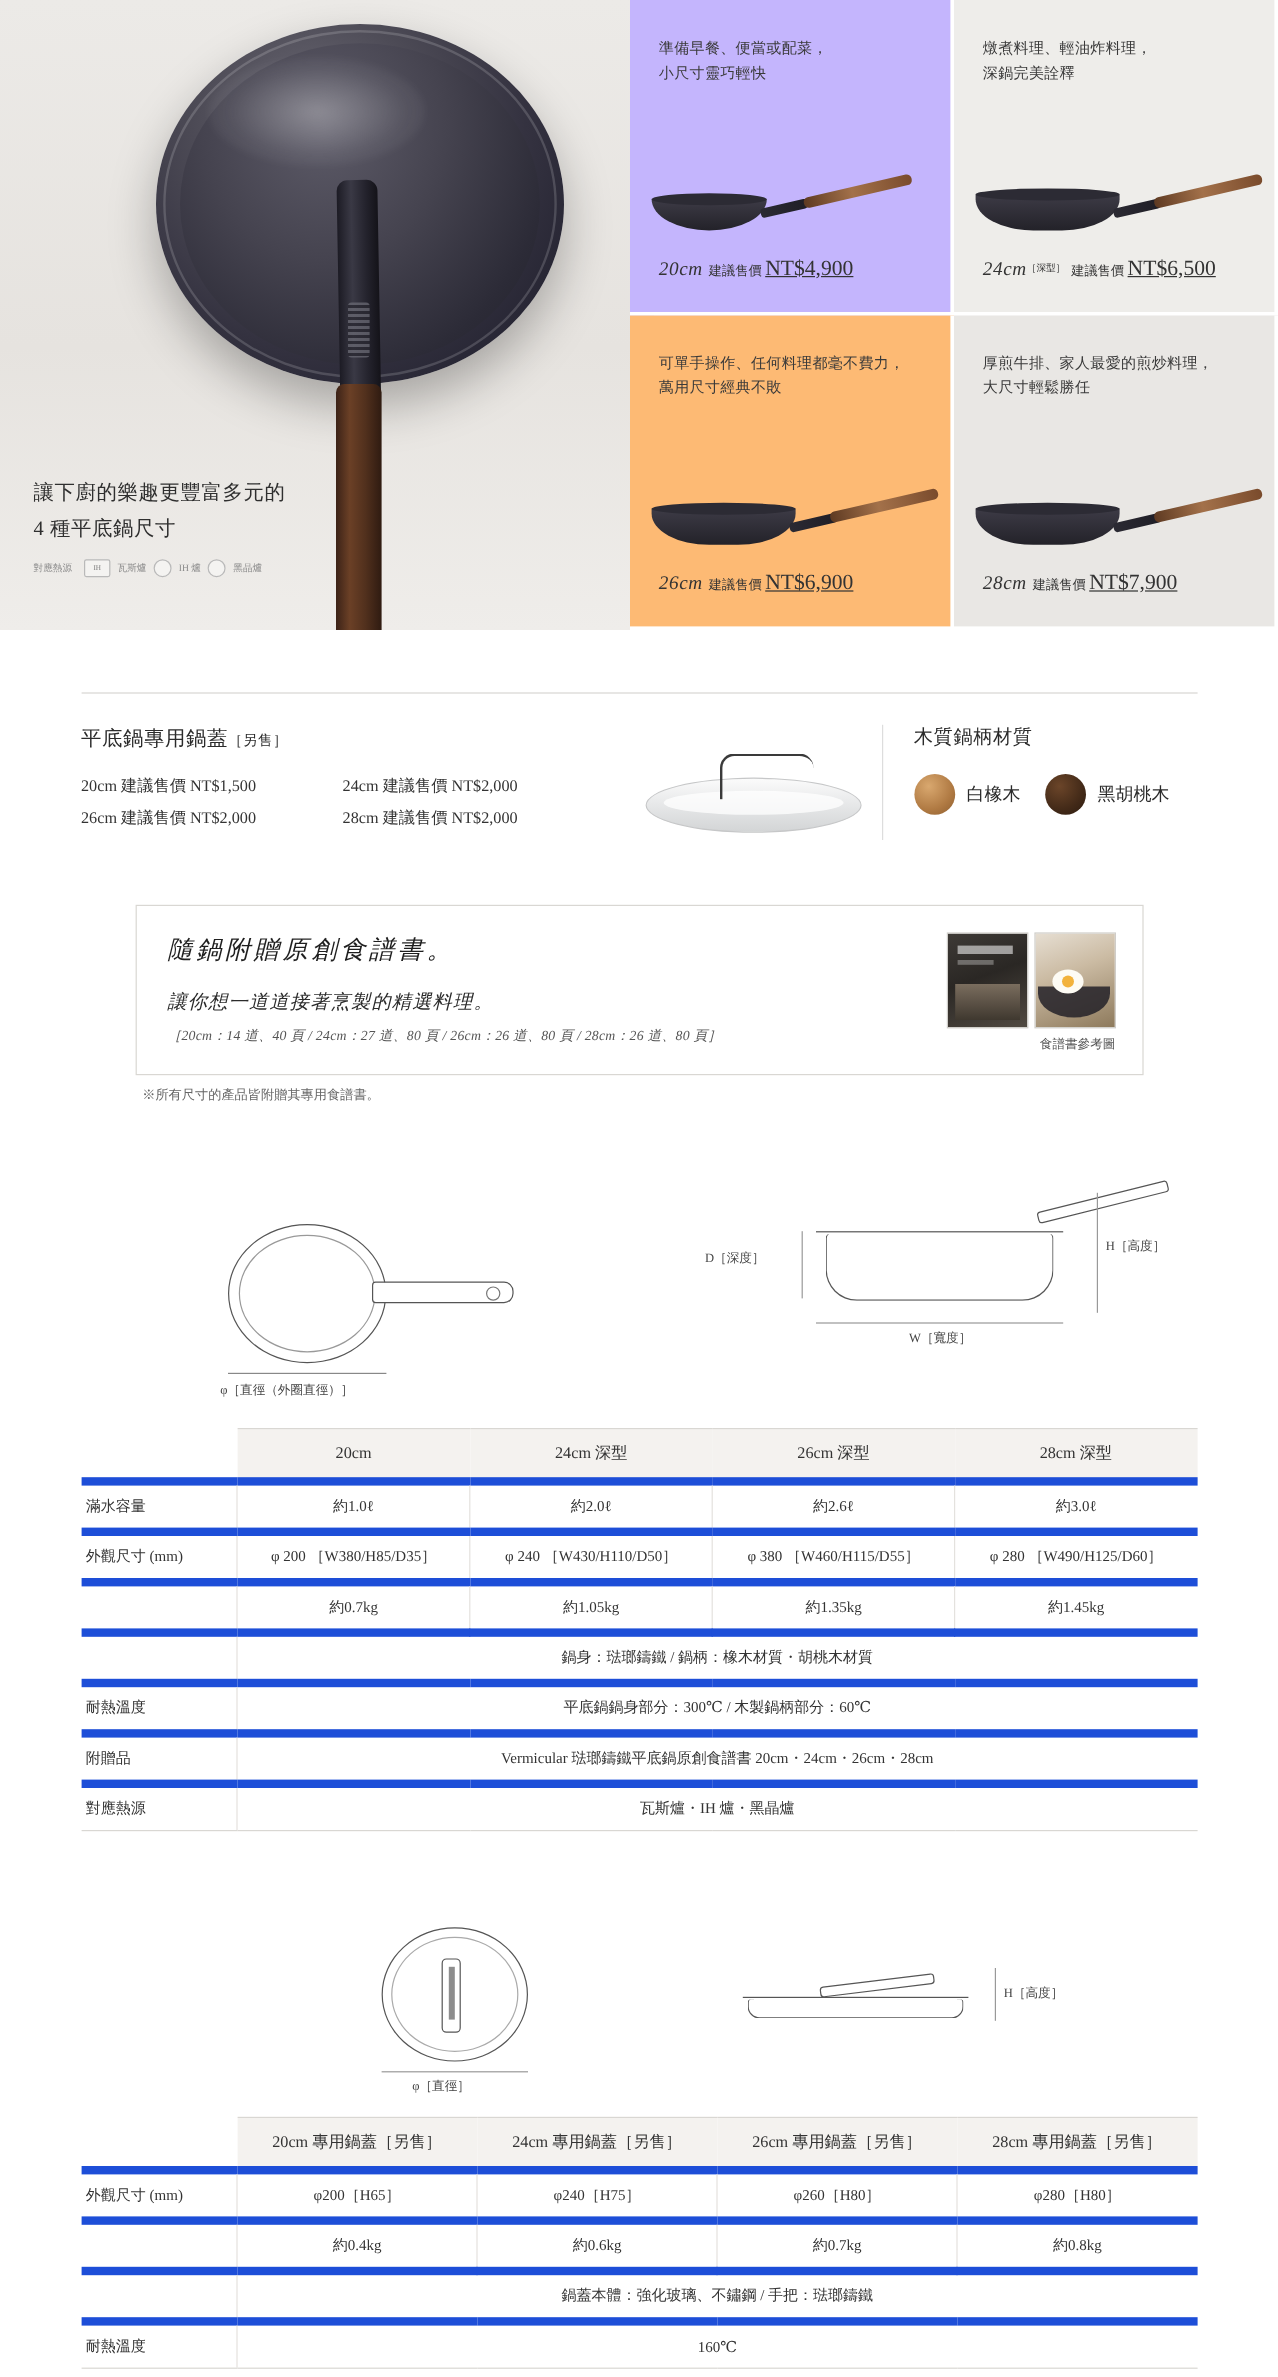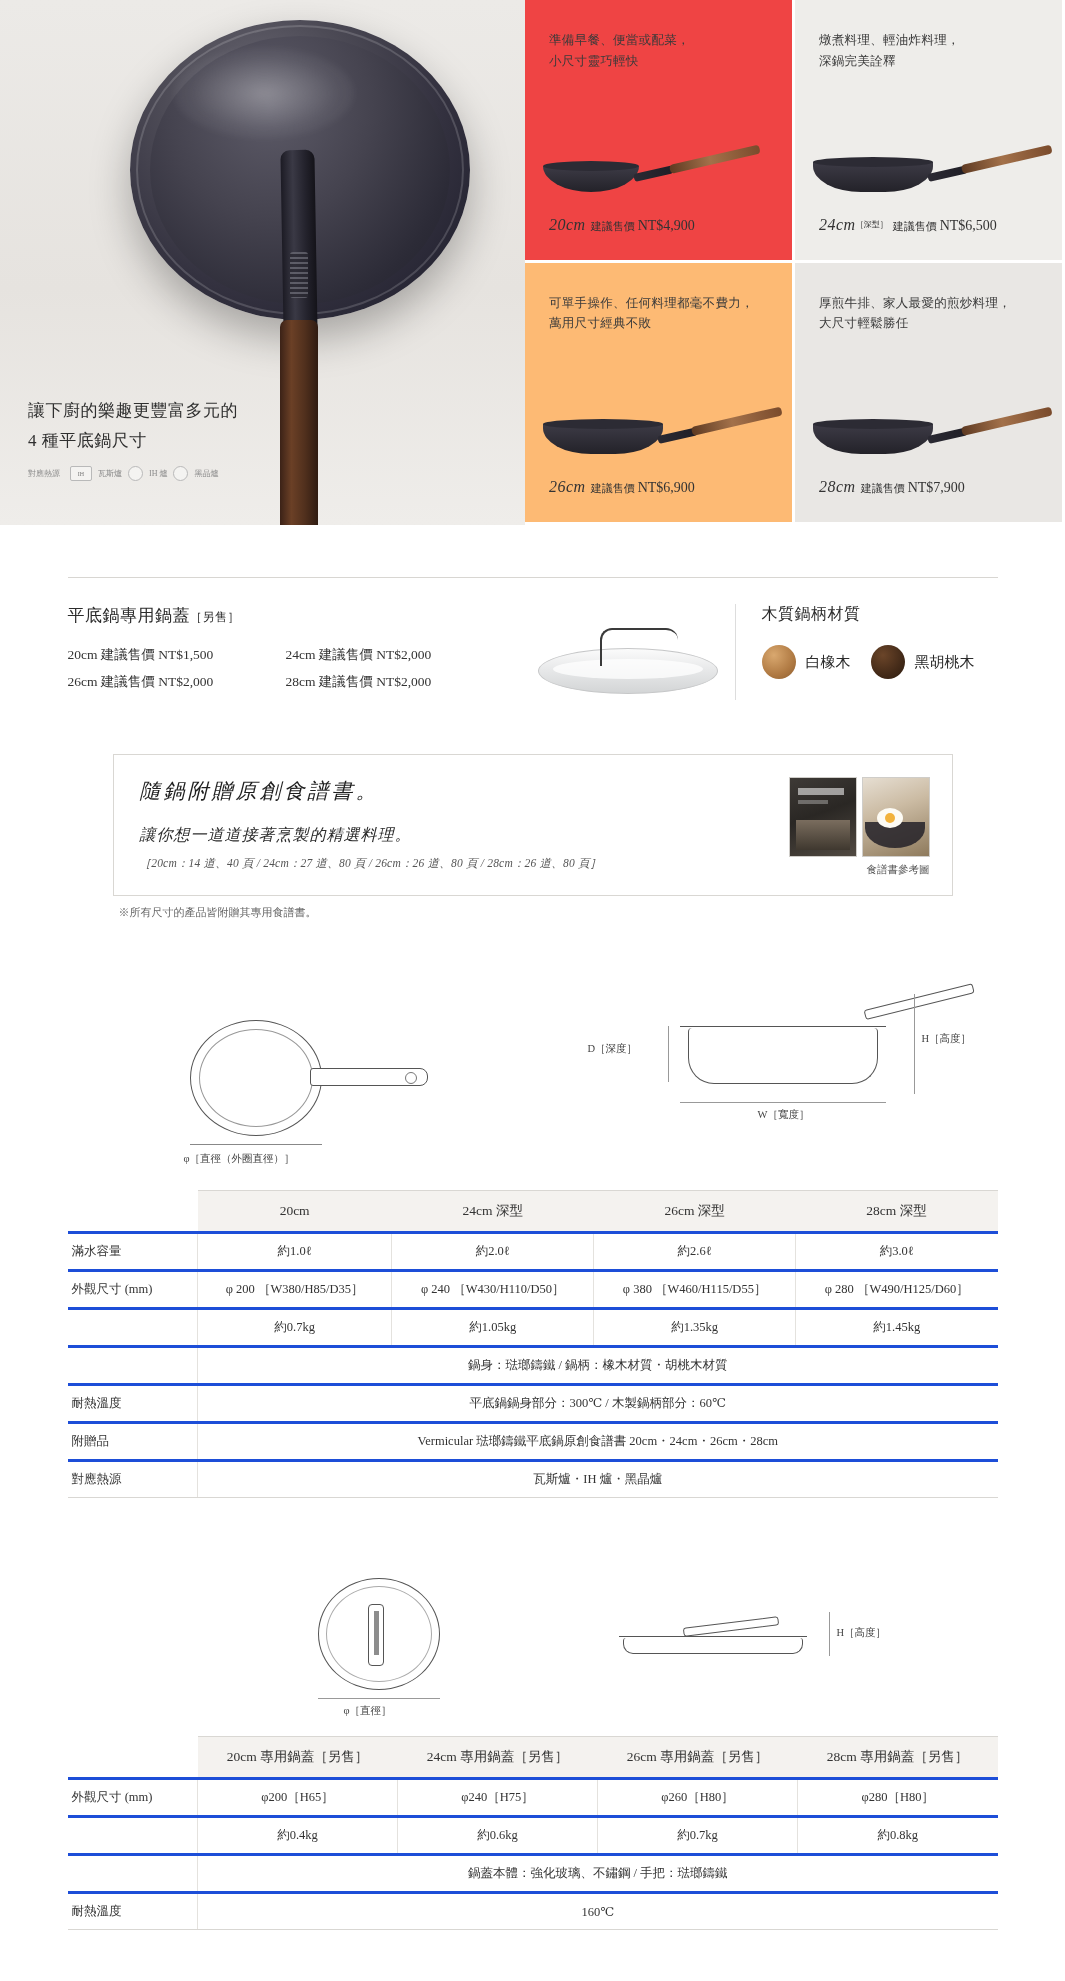--- a/index.html
+++ b/index.html
@@ -121,21 +121,21 @@
     width: 540px; height: 525px;
     display: grid;
     grid-template-columns: 1fr 1fr;
     grid-template-rows: 1fr 1fr;
   }
   .hero-cell {
     position: relative;
     padding: 30px 24px 0 24px;
     border-right: 3px solid #ffffff;
     border-bottom: 3px solid #ffffff;
-    background: #ef4444;
+    background: #c4b5fd;
   }
   .hero-cell.c2, .hero-cell.c4 { background: #eeedea; }
   .hero-cell.c3 { background: #fdba74; }
   .hero-cell.c4 { background: #e9e7e4; }
   .hero-cell .cell-title {
     font-size: 12.5px;
     line-height: 1.65;
     color: #3a3a3a;
     letter-spacing: .3px;
   }
@@ -186,21 +186,21 @@
   .price-line {
     position: absolute;
     left: 24px; bottom: 26px;
     font-size: 12px;
     color: #333;
     white-space: nowrap;
   }
   .price-line .sz { font-size: 16px; font-style: italic; letter-spacing: .5px; }
   .price-line .sub { font-size: 8px; vertical-align: 3px; }
   .price-line .lbl { font-size: 11px; margin-left: 5px; }
-  .price-line .amt { font-size: 14px; }
+  .price-line .amt { font-size: 18px; text-decoration: underline; }
 
   
   .section-lid {
     position: relative;
     width: 1065px;
     padding: 40px 0 0 0;
   }
   .lid-rule {
     width: 930px;
     margin: 12px auto 0 auto;
@@ -406,21 +406,21 @@
 
   
   .spec {
     width: 930px;
     margin: 18px auto 0 auto;
     border-collapse: collapse;
     font-size: 12.5px;
     color: #333;
   }
   .spec th, .spec td {
-    border-top: 3px solid #1d4ed8;
+    border-top: 7px solid #1d4ed8;
     border-bottom: 1px solid #d9d7d3;
     padding: 9px 4px;
     text-align: center;
     font-weight: normal;
   }
   .spec thead th {
     background: #f4f2ef;
     font-size: 13.5px;
     padding: 11px 4px;
     border-top: 1px solid #d9d7d3;

